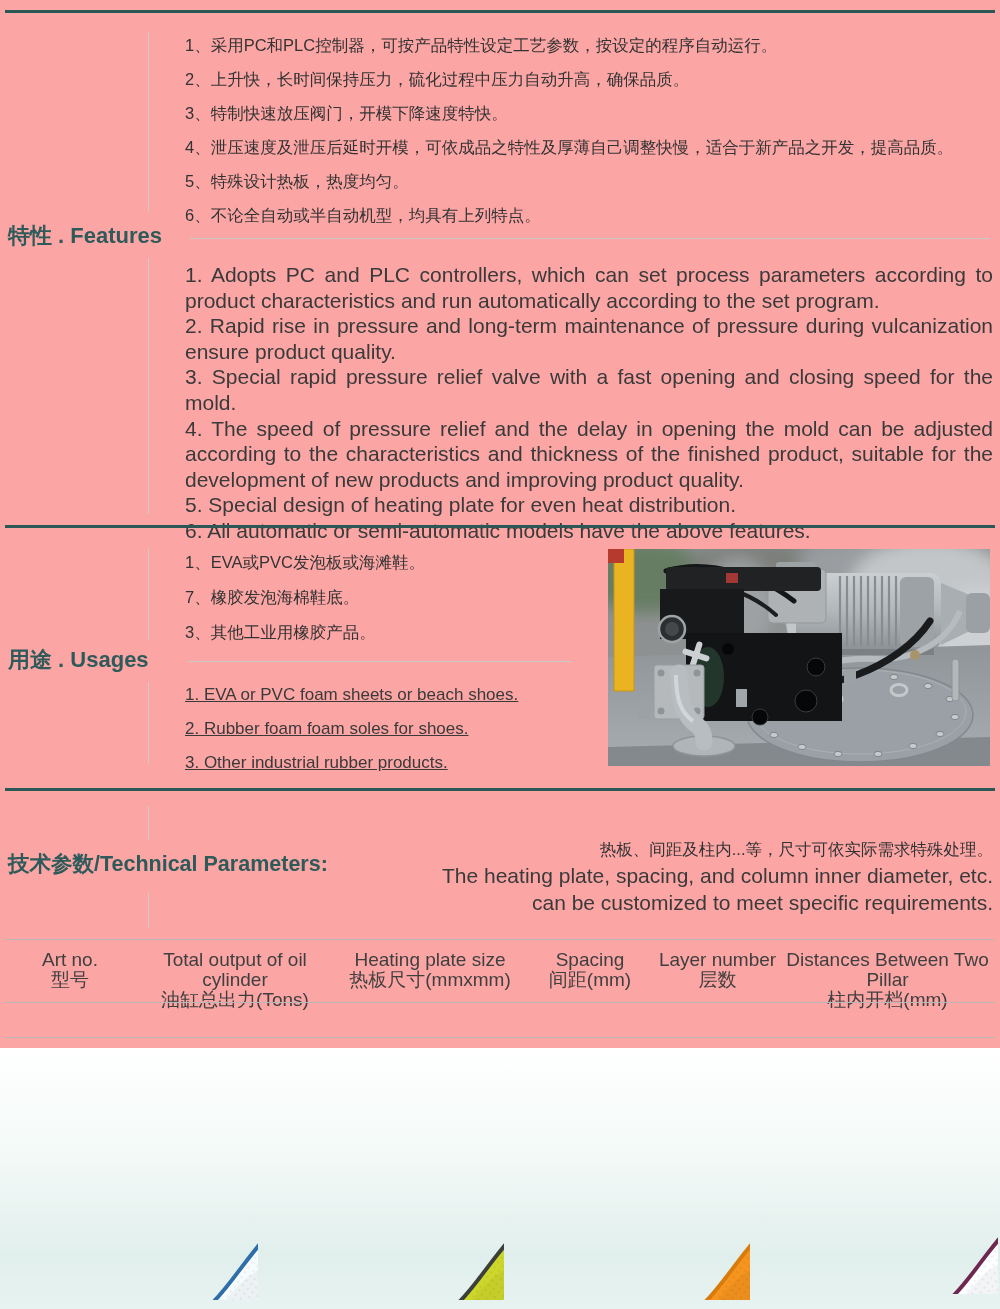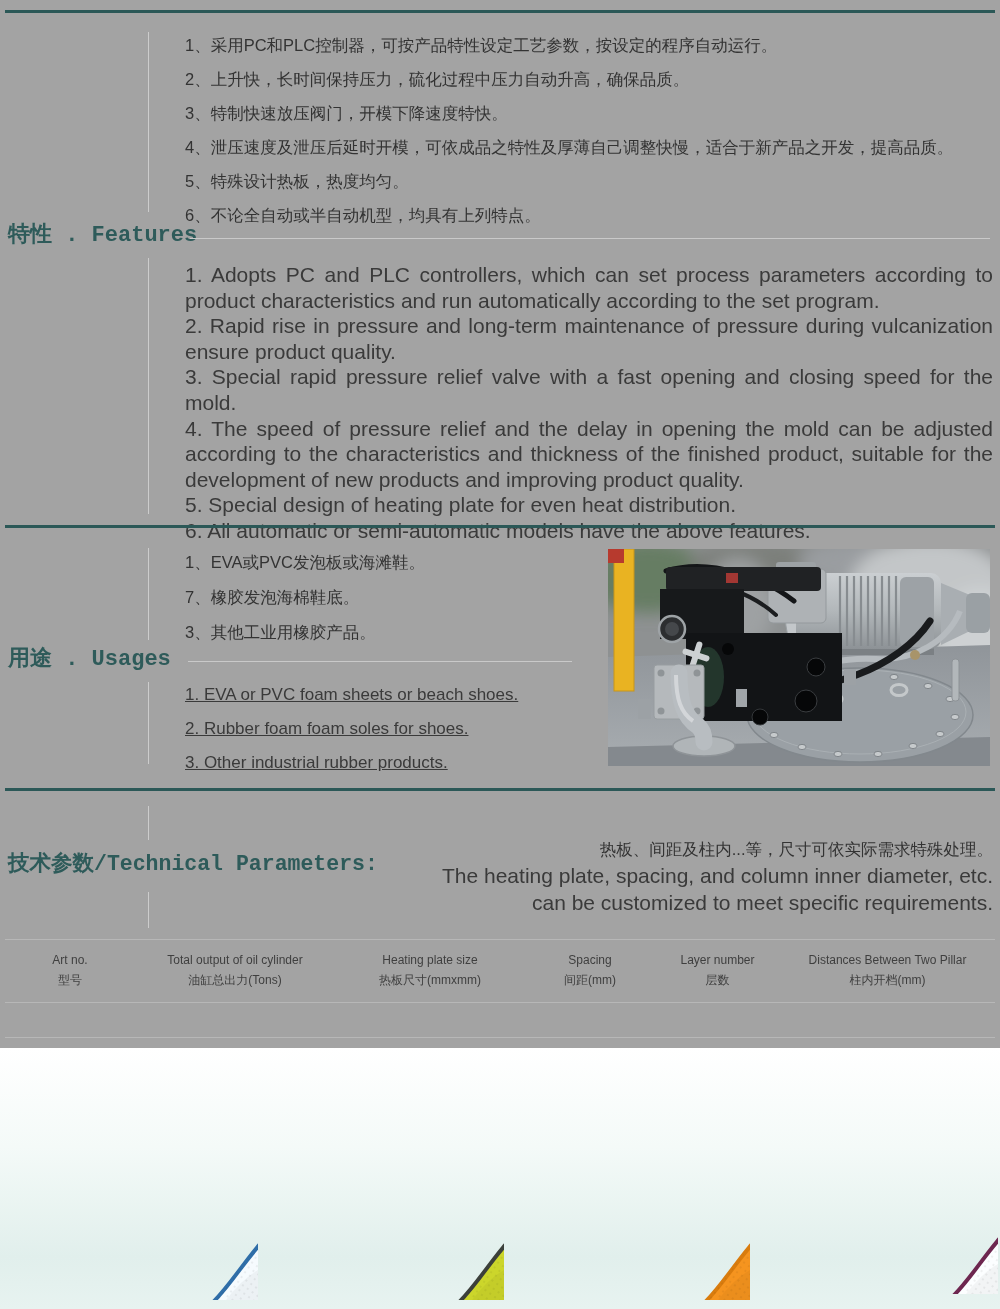--- a/index.html
+++ b/index.html
@@ -1,38 +1,38 @@
 <!DOCTYPE html>
 <html><head>
 <meta charset="utf-8">
 <style>
   html,body{margin:0;padding:0;background:#ffffff;}
-  #page{position:relative;width:1000px;height:1309px;margin:0 auto;background:#a3a3a3;overflow:hidden;
+  #page{position:relative;width:1000px;height:1309px;margin:0 auto;background:#fca5a5;overflow:hidden;
         font-family:"Liberation Sans",sans-serif;color:#3a3a3a;}
   .rule-teal{position:absolute;left:5px;width:990px;height:3px;background:#2b5857;}
   .vline{position:absolute;left:148px;width:1px;background:#cccccc;}
   .hline{position:absolute;height:1px;background:#c9c9c9;}
-  .sec-heading{position:absolute;left:8px;font-size:22px;font-weight:bold;color:#2e5b5a;white-space:nowrap;line-height:28px;font-family:Liberation Mono, monospace;}
+  .sec-heading{position:absolute;left:8px;font-size:22px;font-weight:bold;color:#2e5b5a;white-space:nowrap;line-height:28px;}
   .zh-list{position:absolute;left:185px;width:810px;}
   .zh-list p{margin:0;font-size:16.5px;line-height:34px;color:#333;}
   .en-par{position:absolute;left:185px;width:808px;}
   .en-par p{margin:0;font-size:21px;line-height:25.6px;text-align:justify;color:#3a3a3a;}
   .en-list{position:absolute;left:185px;width:420px;}
   .en-list p{margin:0;font-size:17px;line-height:34px;color:#3a3a3a;text-decoration:underline;}
   .usages-zh p{line-height:35px;}
   .photo{position:absolute;left:608px;top:549px;width:382px;height:217px;}
   .tech-note{position:absolute;right:7px;top:836px;text-align:right;}
   .tech-note .nz{font-size:16.5px;line-height:27px;color:#333;}
   .tech-note .ne{font-size:21px;line-height:26.5px;color:#3a3a3a;}
   .tline{position:absolute;left:5px;width:990px;height:1px;background:#b7b7b7;}
   .trow{position:absolute;left:5px;width:990px;display:flex;}
   .trow .c1{width:130px}.trow .c2{width:200px}.trow .c3{width:190px}
   .trow .c4{width:130px}.trow .c5{width:125px}.trow .c6{width:215px}
   .trow div{text-align:center;}
-  .thead div{font-size:12px;line-height:20px;color:#3f3f3f;}
+  .thead div{font-size:19px;line-height:20px;color:#3f3f3f;}
   .tdata div{font-size:15.5px;color:#3a3a3a;}
   .sandals-strip{position:absolute;left:0;top:1048px;width:1000px;height:261px;
      background:linear-gradient(180deg,#ffffff 0%,#f4faf8 38%,#e1efec 80%,#e7f3f0 100%);}
   .sandal{position:absolute;width:238px;height:238px;top:14px;}
   #sandal-0{left:20px}#sandal-1{left:266px}#sandal-2{left:512px}#sandal-3{left:760px;top:8px}
 </style>
 </head>
 <body>
 
 <svg width="0" height="0" style="position:absolute" aria-hidden="true">

